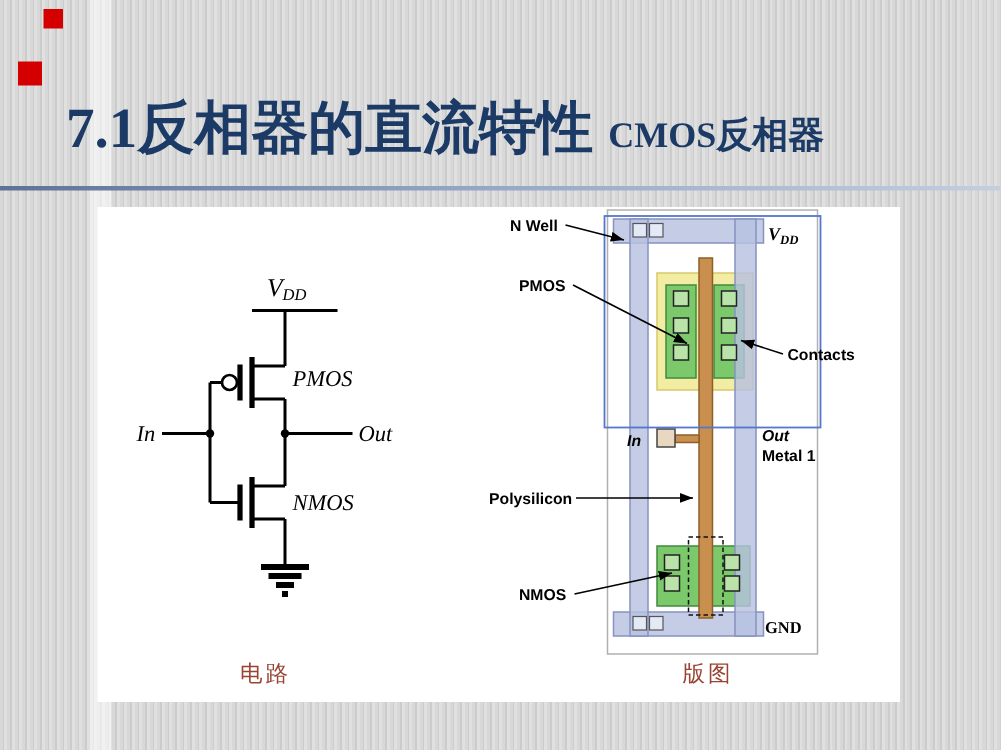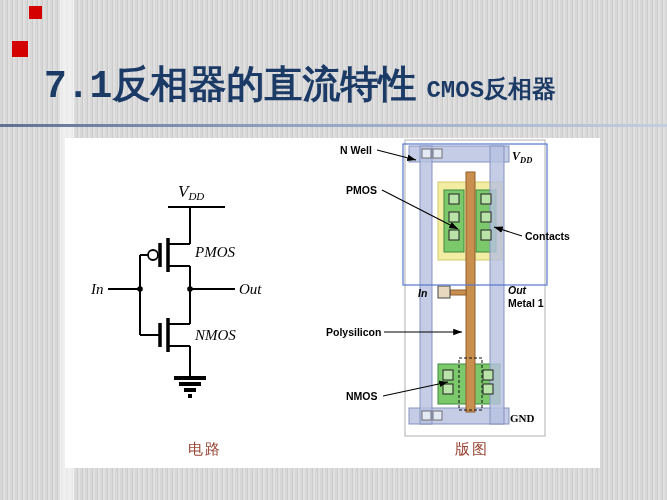--- a/index.html
+++ b/index.html
@@ -13,31 +13,31 @@
         #e0e0e0 3px,#e0e0e0 5px);
   }
   .left-band{position:absolute;left:60px;top:0;width:14px;height:100%;
     background:rgba(255,255,255,.55);}
   .sq{position:absolute;background:var(--accent-red,#d40000);}
   .sq1{left:29px;top:6px;width:13px;height:13px;}
   .sq2{left:12px;top:41px;width:16px;height:16px;}
   .title{
     position:absolute;left:44px;top:64px;margin:0;white-space:nowrap;
     font-size:38px;font-weight:bold;color:var(--title,#1b3a66);line-height:1.2;
-    font-family:Liberation Mono, monospace;
+    font-family:Liberation Serif, serif;
   }
   .subtitle{font-size:24px;font-weight:bold;margin-left:10px;color:var(--title,#1b3a66);}
   .divider{position:absolute;left:0;top:124px;width:667px;height:3px;
     background:linear-gradient(90deg,#5f7296 0%,#93a5c4 45%,#c3cede 100%);}
   .content{position:absolute;left:65px;top:138px;width:535px;height:330px;background:#ffffff;}
   .circuit-svg{position:absolute;left:10px;top:34px;}
   .layout-svg{position:absolute;left:255px;top:-2px;}
   .caption{position:absolute;font-size:15px;letter-spacing:2px;
     color:var(--caption,#994433);font-family:"Liberation Serif",serif;}
-  .caption-left{left:95px;top:302px;margin-left:28px;}
+  .caption-left{left:95px;top:302px;}
   .caption-right{left:390px;top:302px;text-align:right;}
   text{font-family:"Liberation Serif",serif;}
   .lab{font-family:"Liberation Sans",sans-serif;font-weight:bold;font-size:10.5px;fill:#000;}
   .wire{stroke:#000;stroke-width:2;fill:none;}
   .bar{stroke:#000;stroke-width:3.5;fill:none;}
 </style>
 </head>
 <body>
 
 <div class="slide">

